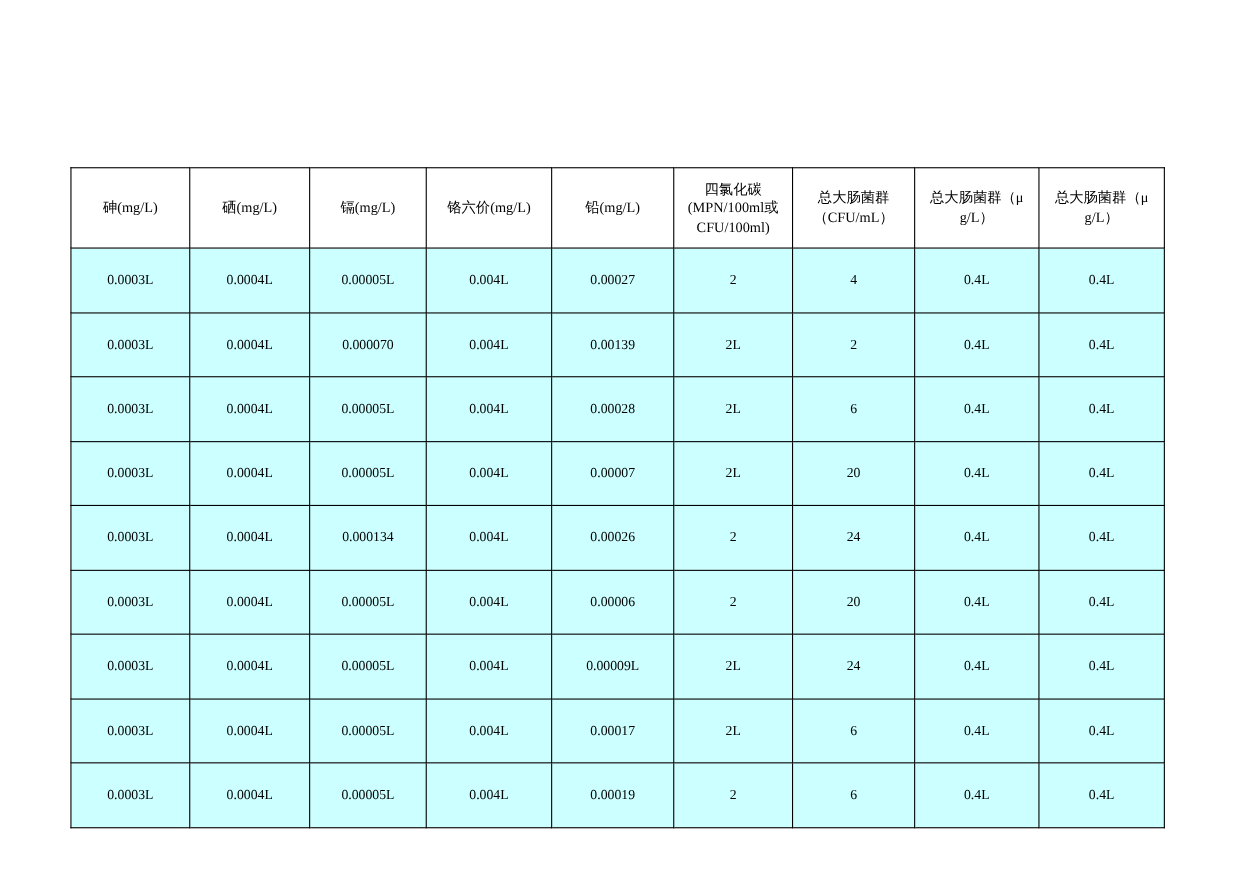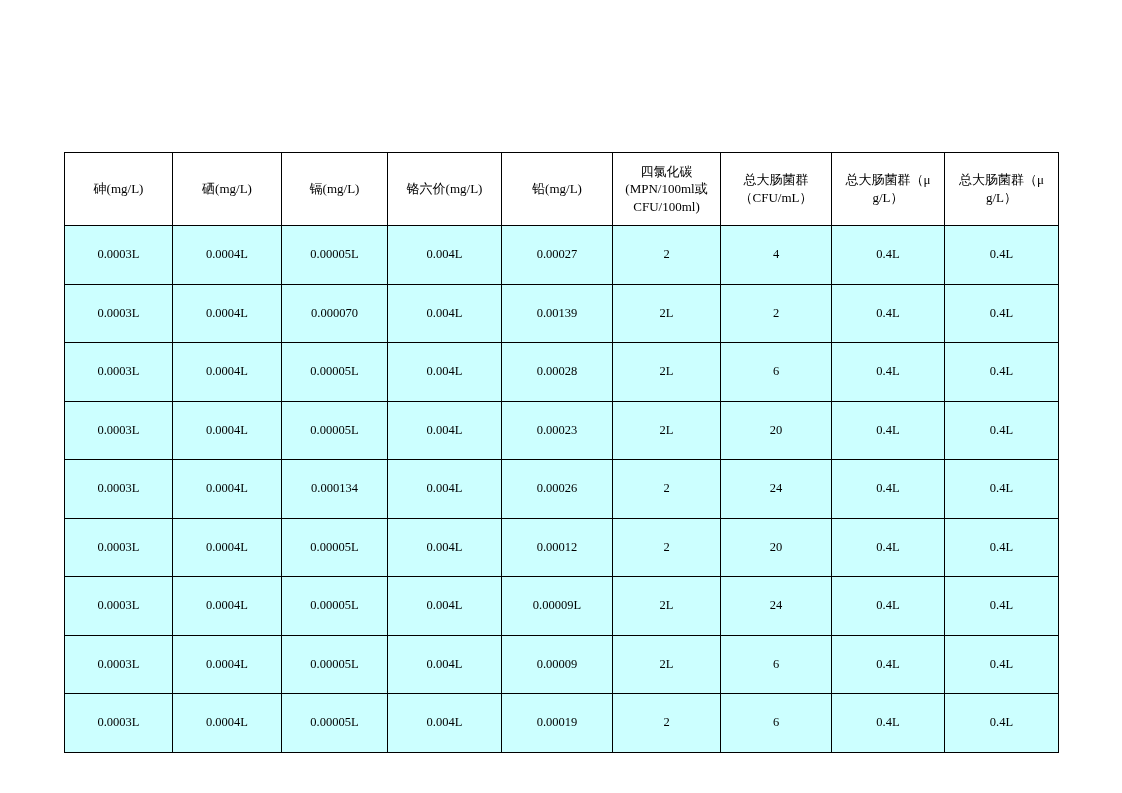--- a/index.html
+++ b/index.html
@@ -147,21 +147,21 @@
             <td>2L</td>
             <td>6</td>
             <td>0.4L</td>
             <td>0.4L</td>
           </tr>
           <tr>
             <td>0.0003L</td>
             <td>0.0004L</td>
             <td>0.00005L</td>
             <td>0.004L</td>
-            <td>0.00023</td>
+            <td>0.00007</td>
             <td>2L</td>
             <td>20</td>
             <td>0.4L</td>
             <td>0.4L</td>
           </tr>
           <tr>
             <td>0.0003L</td>
             <td>0.0004L</td>
             <td>0.000134</td>
             <td>0.004L</td>
@@ -169,21 +169,21 @@
             <td>2</td>
             <td>24</td>
             <td>0.4L</td>
             <td>0.4L</td>
           </tr>
           <tr>
             <td>0.0003L</td>
             <td>0.0004L</td>
             <td>0.00005L</td>
             <td>0.004L</td>
-            <td>0.00012</td>
+            <td>0.00006</td>
             <td>2</td>
             <td>20</td>
             <td>0.4L</td>
             <td>0.4L</td>
           </tr>
           <tr>
             <td>0.0003L</td>
             <td>0.0004L</td>
             <td>0.00005L</td>
             <td>0.004L</td>
@@ -191,21 +191,21 @@
             <td>2L</td>
             <td>24</td>
             <td>0.4L</td>
             <td>0.4L</td>
           </tr>
           <tr>
             <td>0.0003L</td>
             <td>0.0004L</td>
             <td>0.00005L</td>
             <td>0.004L</td>
-            <td>0.00009</td>
+            <td>0.00017</td>
             <td>2L</td>
             <td>6</td>
             <td>0.4L</td>
             <td>0.4L</td>
           </tr>
           <tr>
             <td>0.0003L</td>
             <td>0.0004L</td>
             <td>0.00005L</td>
             <td>0.004L</td>

